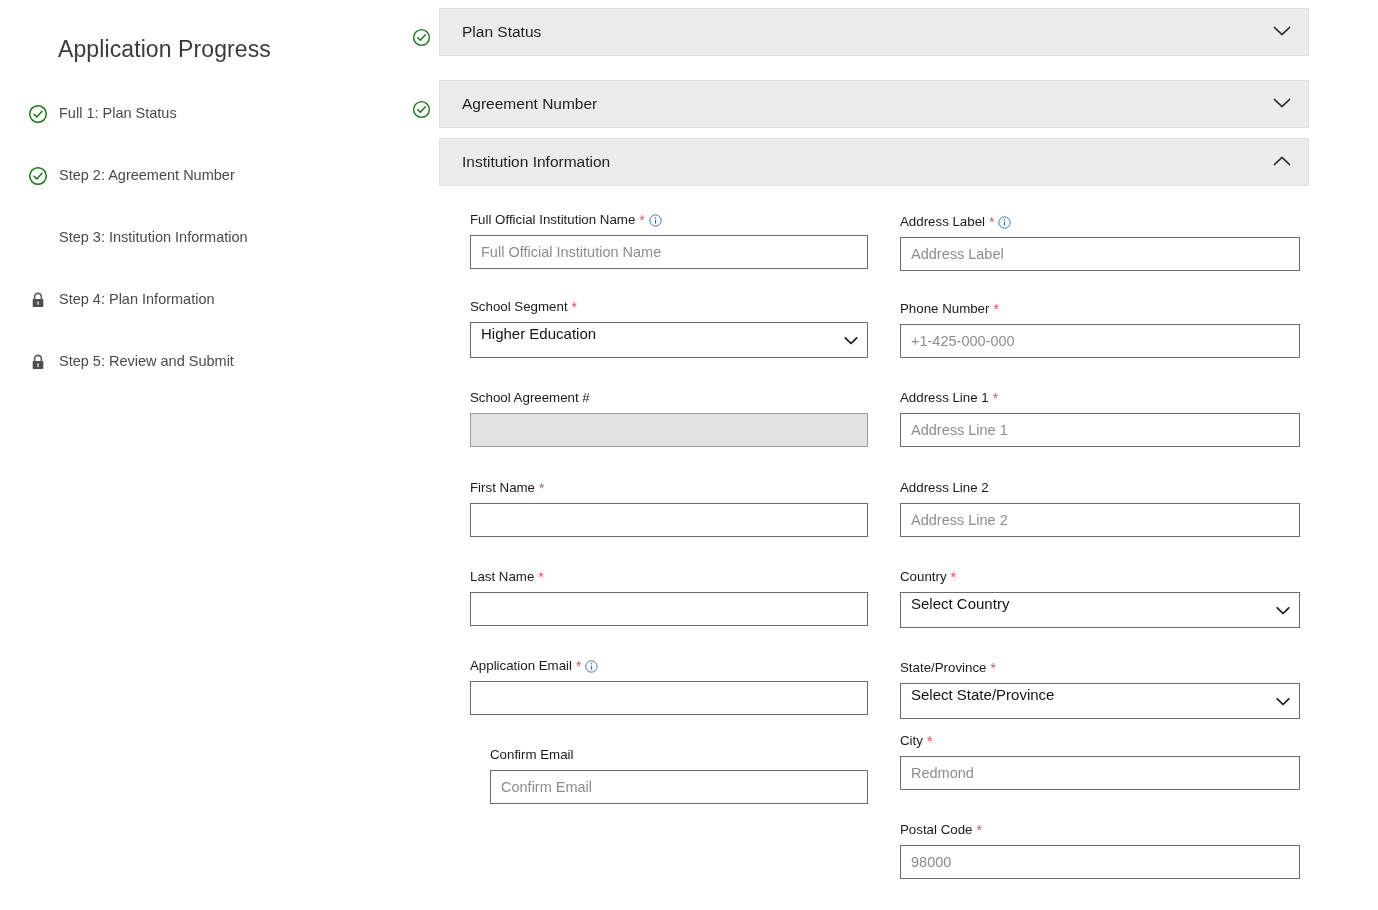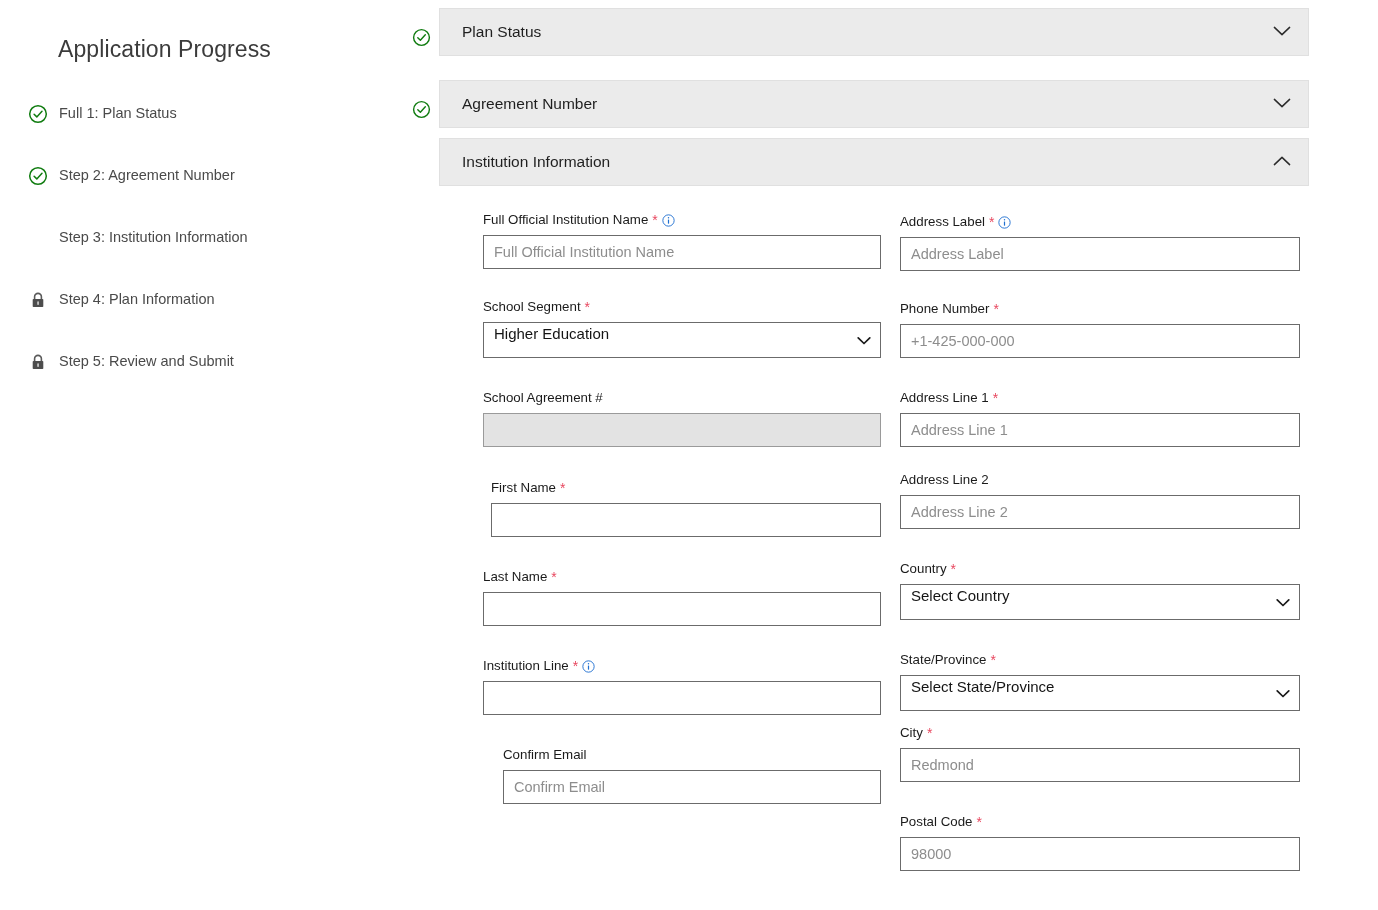--- a/index.html
+++ b/index.html
@@ -53,21 +53,21 @@
     display: flex; align-items: center;
     padding: 0 18px 0 22px;
     cursor: pointer;
     max-width: 870px;
   }
   .acc-title { font-size: 15.5px; color: #1f1f1f; font-weight: 400; }
   .acc-chevron { position: absolute; right: 17px; top: 50%; transform: translateY(-50%); }
 
   
   .form-area { position: relative; margin-top: 26px; padding-left: 50px; }
-  .col-left { position: absolute; left: 73px; top: 0; width: 398px; }
+  .col-left { position: absolute; left: 60px; top: 0; width: 398px; }
   .col-right { position: absolute; left: 490px; top: 2px; width: 400px; }
 
   .field { margin-bottom: 0; }
   .f-label {
     font-size: 13.3px; color: #1b1b1b; line-height: 16px;
     margin-bottom: 7px; display: flex; align-items: center; gap: 4px;
     white-space: nowrap;
   }
   .req { color: #e8475f; font-size: 14px; line-height: 10px; }
   .info-icon { display: inline-flex; align-items: center; }
@@ -225,37 +225,37 @@
                   <path d="M1.2 1.3 L7 7 L12.8 1.3" fill="none" stroke="#1a1a1a" stroke-width="1.7" stroke-linecap="round" stroke-linejoin="round"></path>
                 </svg></span>
             </div>
           </div>
           <div class="field" style="margin-bottom: 33px;">
             <div class="f-label">
               <span>School Agreement #</span>
             </div>
             <input type="text" class="f-input disabled" disabled="" placeholder="" style="">
           </div>
-          <div class="field" style="margin-bottom: 32px; margin-left: 8px;">
+          <div class="field" style="margin-bottom: 32px;">
             <div class="f-label">
               <span>First Name</span>
               <span class="req">*</span>
             </div>
             <input type="text" class="f-input" placeholder="" style="">
           </div>
           <div class="field" style="margin-bottom: 32px;">
             <div class="f-label">
               <span>Last Name</span>
               <span class="req">*</span>
             </div>
             <input type="text" class="f-input" placeholder="" style="">
           </div>
           <div class="field" style="margin-bottom: 32px;">
             <div class="f-label">
-              <span>Institution Line</span>
+              <span>Application Email</span>
               <span class="req">*</span>
               <span class="info-icon">
                 <svg width="13" height="13" viewBox="0 0 14 14" aria-hidden="true">
                   <circle cx="7" cy="7" r="6.1" fill="none" stroke="#1f6fd0" stroke-width="1"></circle>
                   <circle cx="7" cy="4.1" r="0.78" fill="#1f6fd0"></circle>
                   <rect x="6.35" y="5.8" width="1.3" height="4.6" rx="0.5" fill="#1f6fd0"></rect>
                 </svg>
               </span>
             </div>
             <input type="text" class="f-input" placeholder="" style="">
@@ -282,21 +282,21 @@
             </div>
             <input type="text" class="f-input" placeholder="Address Label" style="">
           </div>
           <div class="field" style="margin-bottom: 32px;">
             <div class="f-label">
               <span>Phone Number</span>
               <span class="req">*</span>
             </div>
             <input type="text" class="f-input" placeholder="+1-425-000-000" style="">
           </div>
-          <div class="field" style="margin-bottom: 25px;">
+          <div class="field" style="margin-bottom: 33px;">
             <div class="f-label">
               <span>Address Line 1</span>
               <span class="req">*</span>
             </div>
             <input type="text" class="f-input" placeholder="Address Line 1" style="">
           </div>
           <div class="field" style="margin-bottom: 32px;">
             <div class="f-label">
               <span>Address Line 2</span>
             </div>

